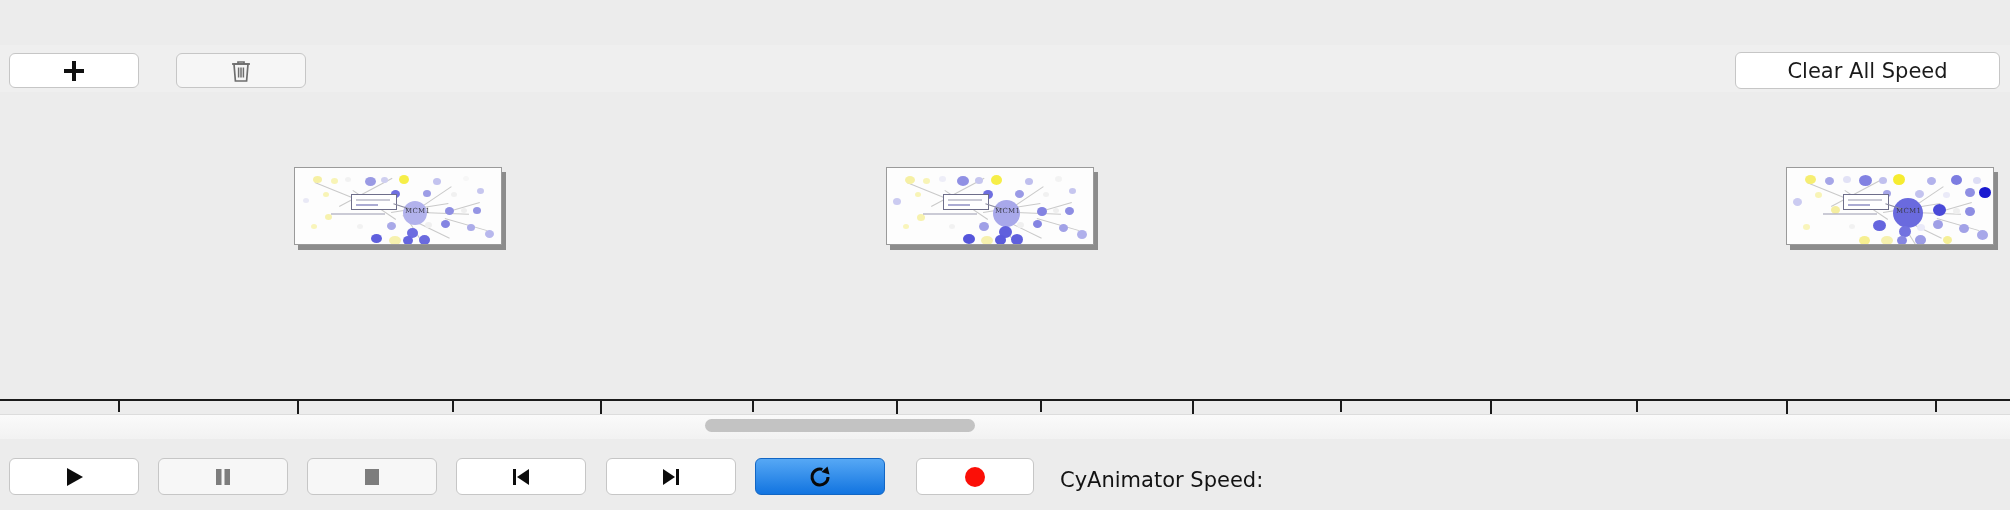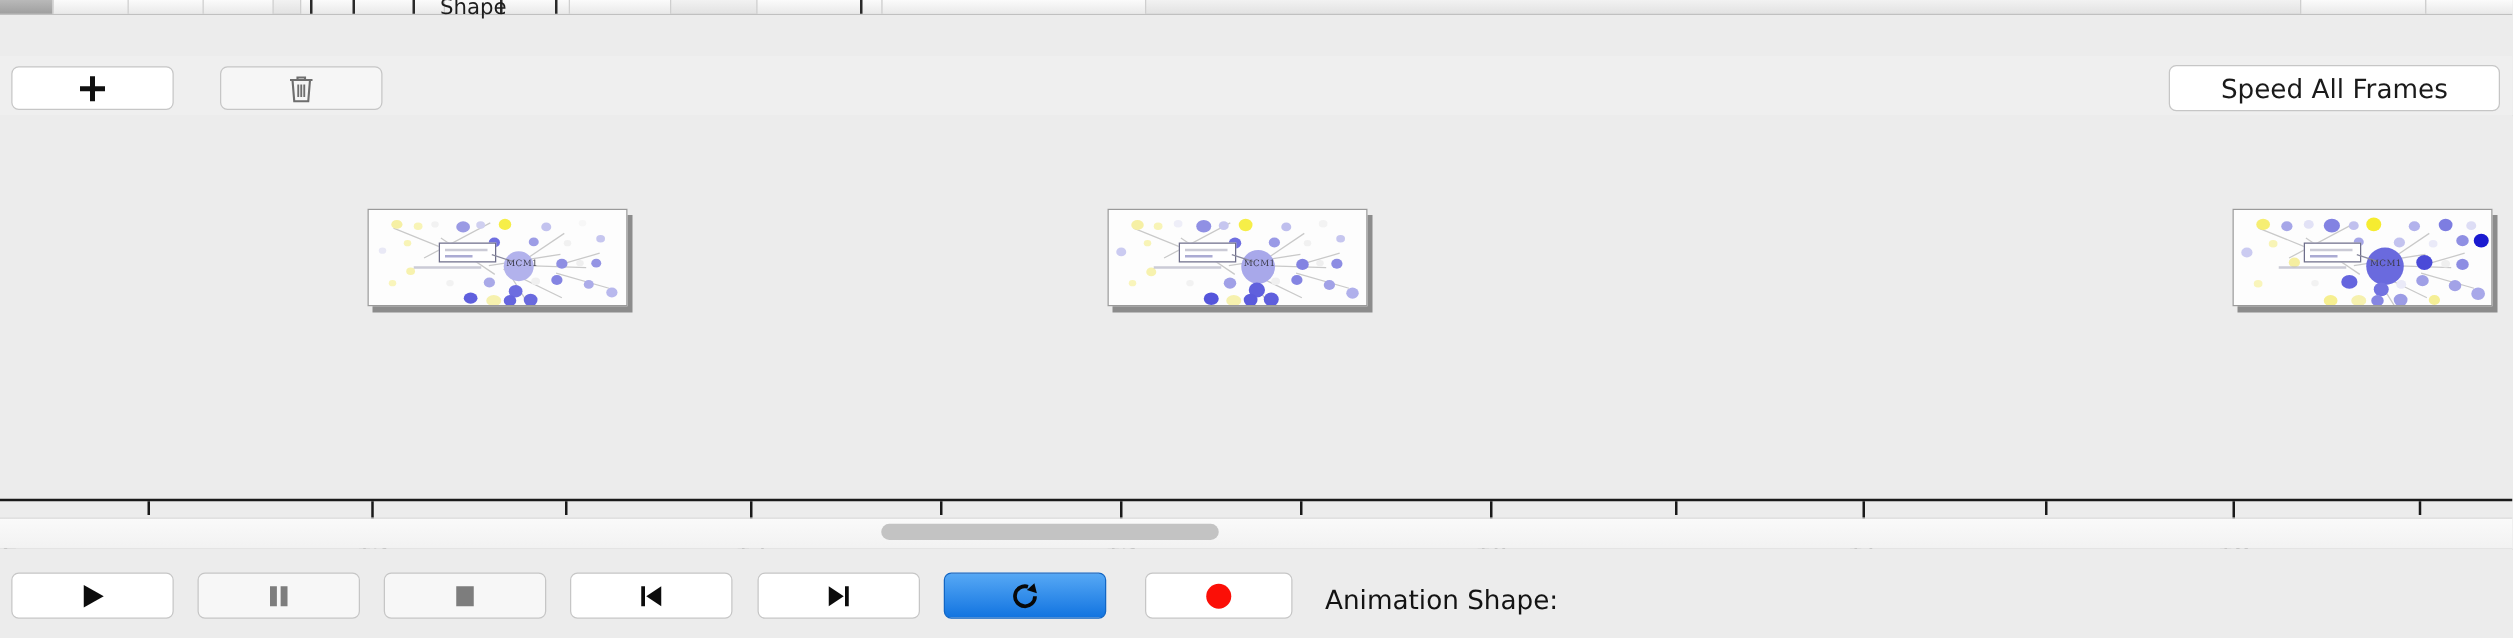--- a/index.html
+++ b/index.html
@@ -102,40 +102,20 @@
   #loop-button{left:755px;width:130px;}
   #record-button{left:916px;width:118px;}
 
   .speed-label{position:absolute;left:1060px;top:29px;font-size:21px;color:#131313;}
 </style>
 </head>
 <body>
 
 <div id="app">
 
-  <div class="bg-strip">
-    <div class="bg-dark" style="left:0px;width:42px;"></div>
-    <div class="bg-seg" style="left:42px;width:60px;"></div>
-    <div class="bg-seg" style="left:102px;width:60px;"></div>
-    <div class="bg-seg" style="left:162px;width:55px;"></div>
-    <div class="bg-seg" style="left:240px;width:115px;"></div>
-    <div class="bg-seg" style="left:355px;width:100px;"></div>
-    <div class="bg-seg" style="left:455px;width:80px;"></div>
-    <div class="bg-seg" style="left:605px;width:100px;"></div>
-    <div class="bg-seg" style="left:705px;width:210px;"></div>
-    <div class="bg-tick" style="left:248px;"></div>
-    <div class="bg-tick" style="left:282px;"></div>
-    <div class="bg-tick" style="left:330px;"></div>
-    <div class="bg-tick" style="left:400px;"></div>
-    <div class="bg-tick" style="left:444px;"></div>
-    <div class="bg-tick" style="left:688px;"></div>
-    <div class="bg-seg" style="left:1840px;width:100px;"></div>
-    <div class="bg-seg" style="left:1940px;width:70px;"></div>
-    <span class="bg-text" style="left:352px;">Shape</span>
-  </div>
 
 
   <div class="toolbar">
     <div class="btn btn-white" id="add-frame-button">
       <span class="plus-icon">
         <svg width="24" height="24" viewBox="0 0 24 24">
           <rect x="10" y="2" width="4" height="20" fill="#101010"></rect>
           <rect x="2" y="10" width="20" height="4" fill="#101010"></rect>
         </svg>
       </span>
@@ -144,21 +124,21 @@
     <div class="btn btn-grey" id="delete-frame-button">
       <svg class="trash-svg" width="22" height="24" viewBox="0 0 22 24">
         <path d="M2 5 H20" stroke="#6e6e6e" stroke-width="1.7" fill="none"></path>
         <path d="M8 5 V3 H14 V5" stroke="#6e6e6e" stroke-width="1.7" fill="none"></path>
         <path d="M4 5 L5.4 22 H16.6 L18 5 Z" stroke="#6e6e6e" stroke-width="1.7" fill="none"></path>
         <path d="M8.6 8.5 V18.5 M11 8.5 V18.5 M13.4 8.5 V18.5" stroke="#6e6e6e" stroke-width="1.5" fill="none"></path>
       </svg>
     </div>
 
     <div class="btn btn-white" id="clear-all-frames-button">
-      <span>Speed All Frames</span>
+      <span>Clear All Speed</span>
     </div>
   </div>
 
   <div class="timeline">
 
     <div class="frame" style="left:294px;top:75px;width:208px;height:78px;">
       <div class="frame-shadow"></div>
       <div class="frame-img" style="width:208px;height:78px;">
         <div class="edge" style="left:20px;top:14px;width:48px;transform:rotate(22deg);"></div>
         <div class="edge" style="left:44px;top:38px;width:60px;transform:rotate(-28deg);"></div>
@@ -396,17 +376,17 @@
         <polygon points="19.5,1.5 21.5,9.5 13.5,7" fill="#080808"></polygon>
       </svg>
     </div>
 
     <div class="tbtn white" id="record-button">
       <svg width="22" height="22" viewBox="0 0 22 22">
         <circle cx="11" cy="11" r="10" fill="#fb0f07"></circle>
       </svg>
     </div>
 
-    <div class="speed-label">Animation Shape:</div>
+    <div class="speed-label">CyAnimator Speed:</div>
 
   </div>
 
 </div>
 
 </body></html>

